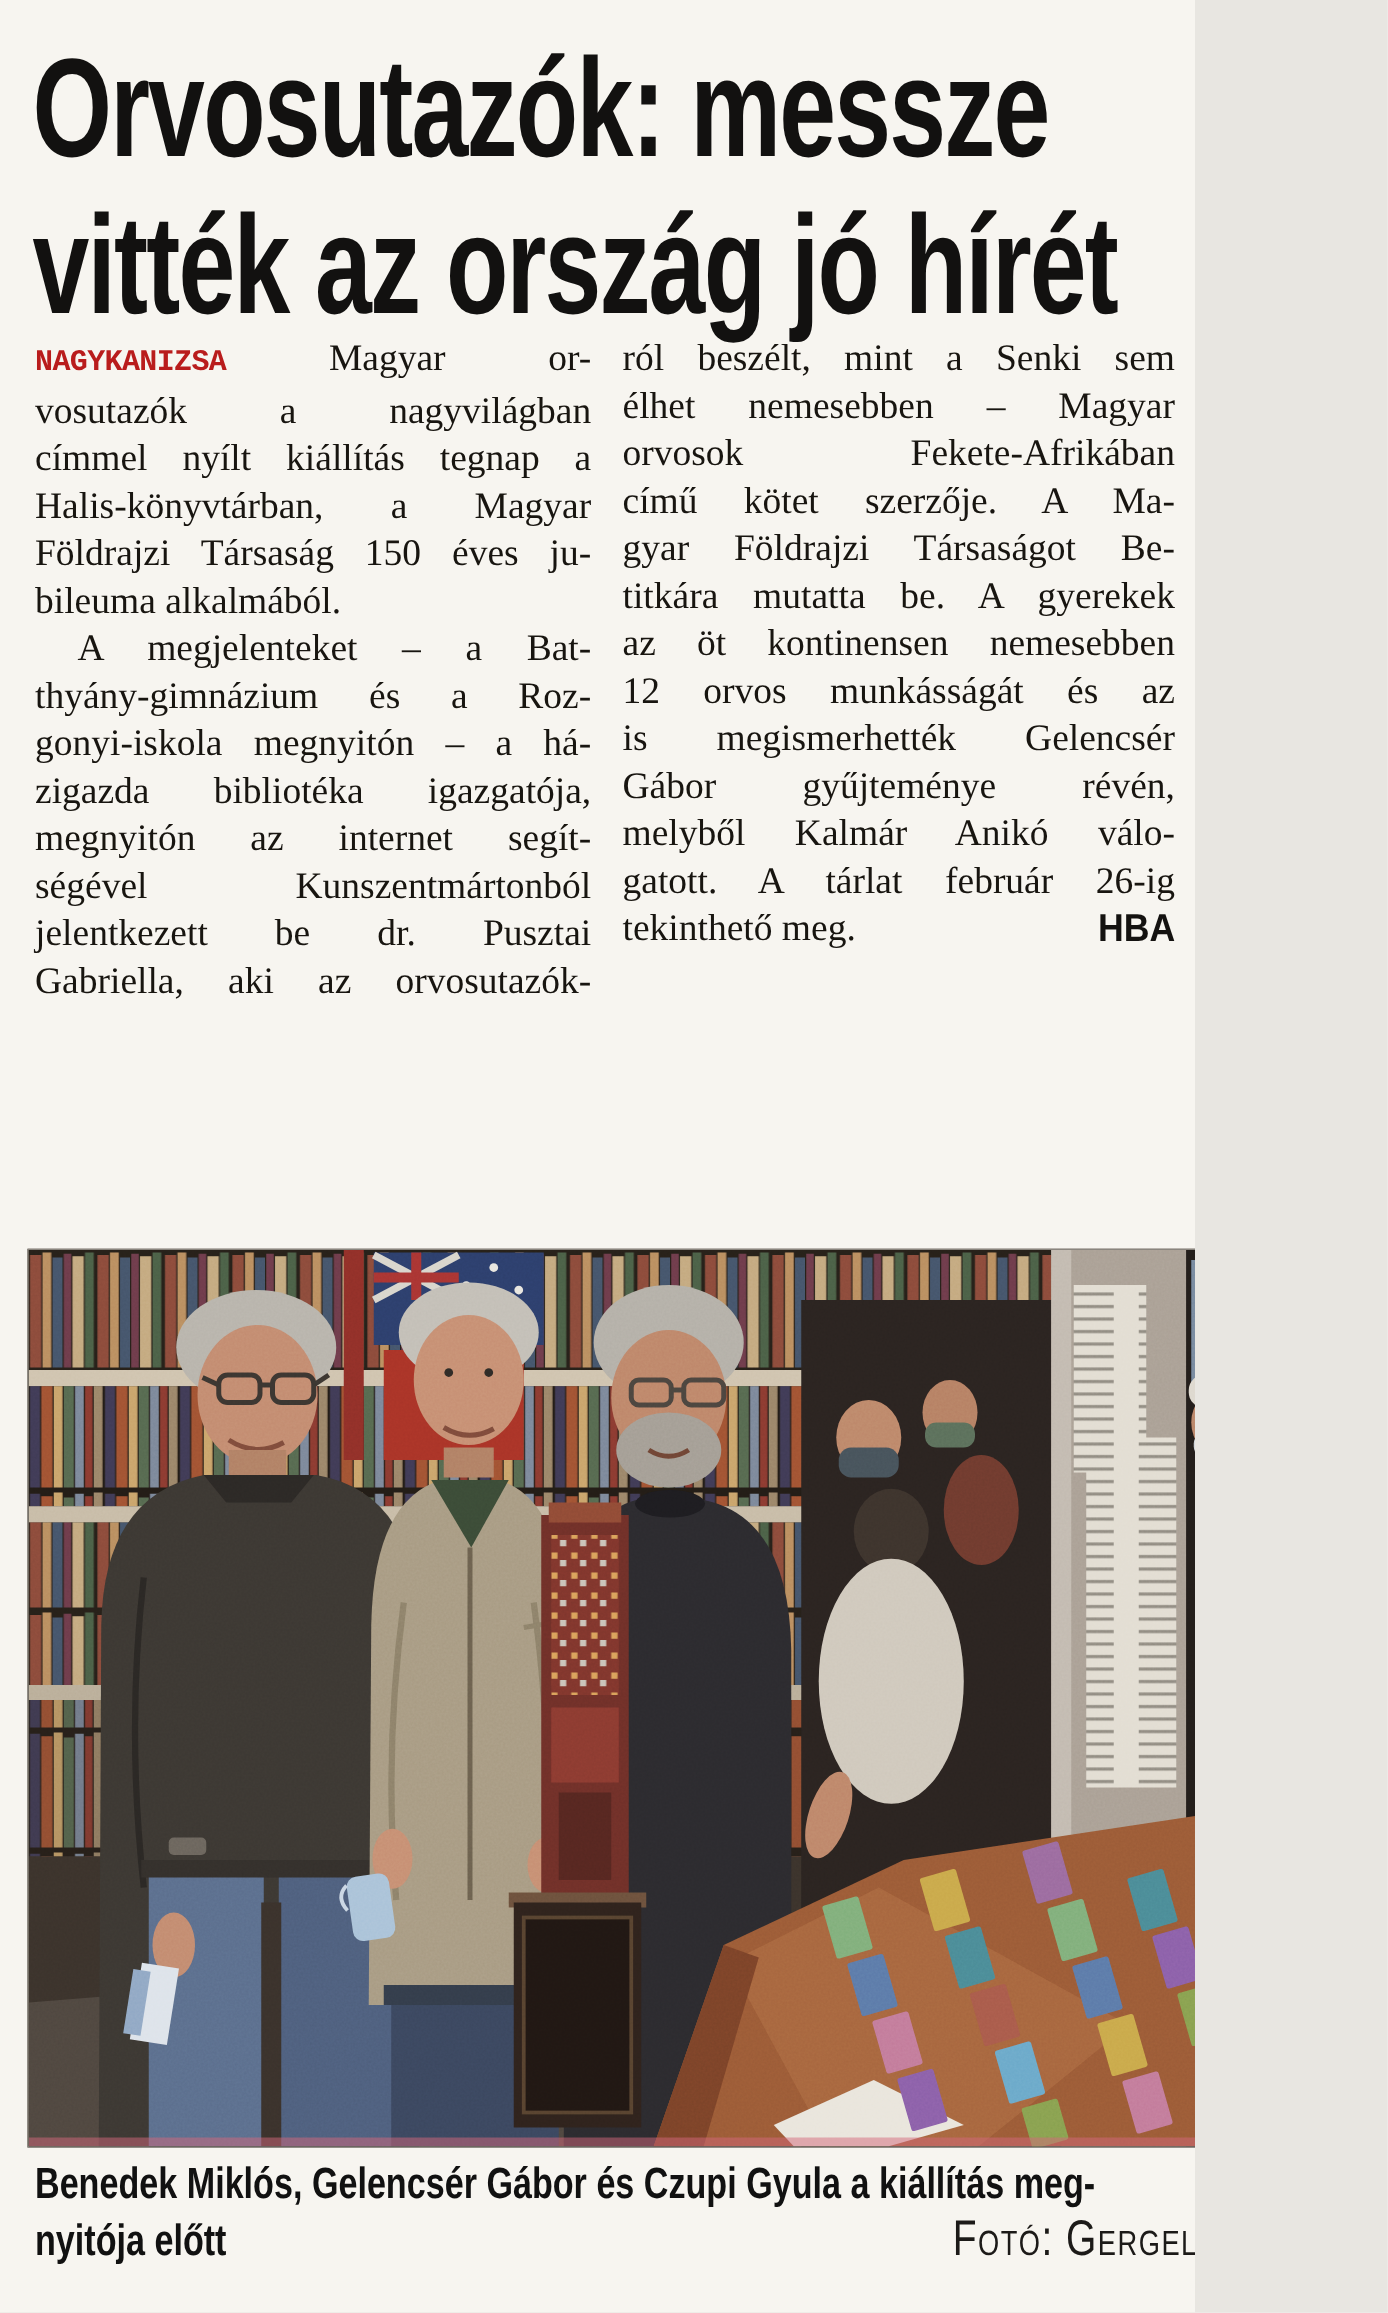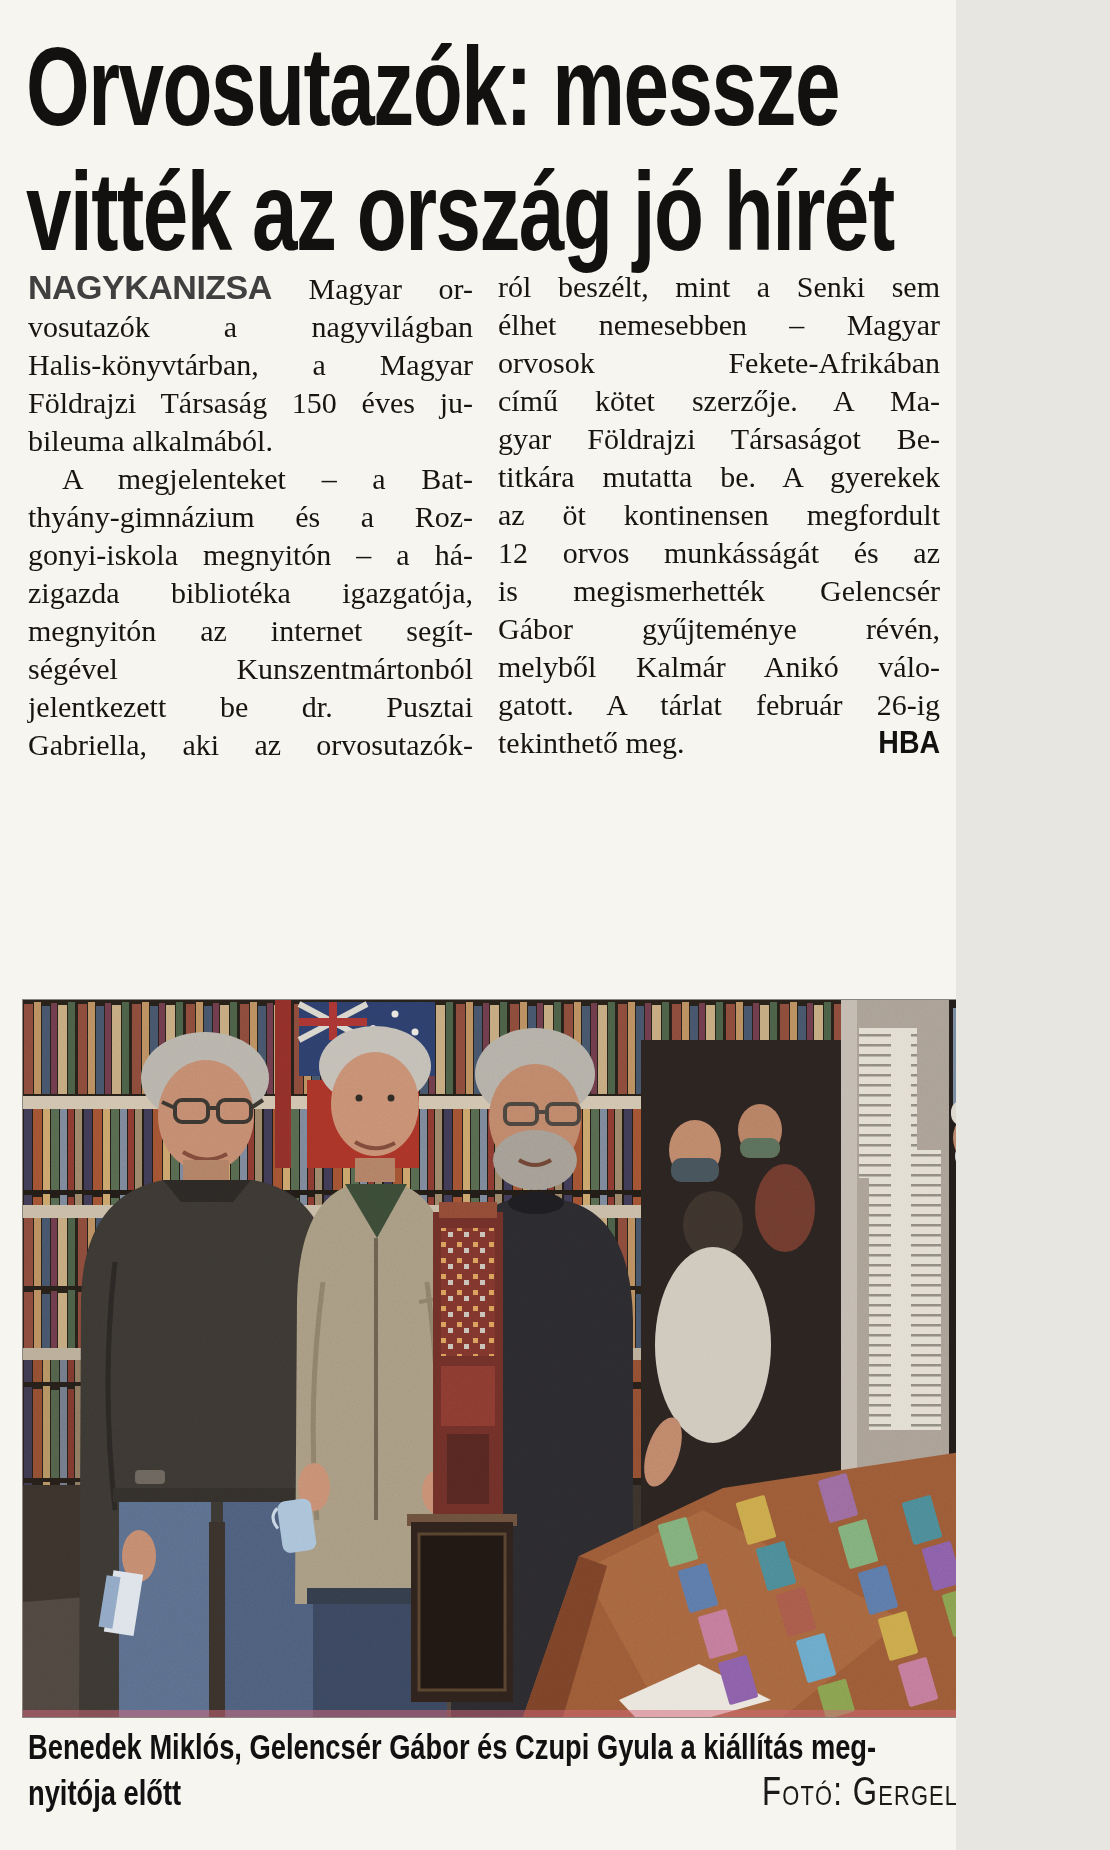--- a/index.html
+++ b/index.html
@@ -7,22 +7,22 @@
         font-family:"Liberation Serif", serif;color:#17140f;}
   .headline{position:absolute;left:26px;top:24px;width:1320px;transform:scaleX(.73);
         transform-origin:0 0;font-family:"Liberation Sans", sans-serif;font-weight:700;
         font-size:112px;line-height:125px;letter-spacing:-2px;color:#121110;}
   .bodycol{position:absolute;top:268px;font-size:30px;line-height:38px;color:#181510;}
   #col1{left:28px;width:445px;}
   #col2{left:498px;width:442px;}
   .tline{text-align:justify;text-align-last:justify;}
   .tline.nj{text-align-last:left;}
   .tline.ind{text-indent:34px;}
-  .lead{font-family:Liberation Sans, sans-serif;font-weight:700;font-size:34px;
-        letter-spacing:-.5px;color:#404040;}
+  .lead{font-family:Liberation Mono, monospace;font-weight:700;font-size:24px;
+        letter-spacing:-.5px;color:#b91c1c;}
   .endsig{float:right;font-family:"Liberation Sans", sans-serif;font-weight:700;
         font-size:31px;transform:scaleX(.92);transform-origin:100% 50%;color:#141210;}
   .vrule{position:absolute;left:1100px;top:262px;width:3px;height:1486px;background:#4d4b48;}
   .photo{position:absolute;left:22px;top:999px;width:1071px;height:717px;
         border:1px solid #8a857e;background:#3a322b;}
   .caption{position:absolute;left:28px;top:1724px;width:1360px;transform:scaleX(.78);
         transform-origin:0 0;font-family:"Liberation Sans", sans-serif;font-weight:700;
         font-size:35px;line-height:45px;color:#111;}
   .caprow{display:flex;justify-content:space-between;align-items:baseline;}
   .credit{font-weight:400;font-variant:small-caps;font-size:40px;letter-spacing:1.5px;
@@ -34,40 +34,41 @@
 <div class="page">
 
   <div class="headline">
     <div>Orvosutazók: messze</div>
     <div>vitték az ország jó hírét</div>
   </div>
 
   <div class="bodycol" id="col1">
       <div class="tline"><b class="lead">NAGYKANIZSA</b> Magyar or-</div>
       <div class="tline">vosutazók a nagyvilágban</div>
+      <div class="tline">címmel nyílt kiállítás tegnap a</div>
       <div class="tline">Halis-könyvtárban, a Magyar</div>
       <div class="tline">Földrajzi Társaság 150 éves ju-</div>
       <div class="tline nj">bileuma alkalmából.</div>
       <div class="tline ind">A megjelenteket – a Bat-</div>
       <div class="tline">thyány-gimnázium és a Roz-</div>
       <div class="tline">gonyi-iskola megnyitón – a há-</div>
       <div class="tline">zigazda bibliotéka igazgatója,</div>
       <div class="tline">megnyitón az internet segít-</div>
       <div class="tline">ségével Kunszentmártonból</div>
       <div class="tline">jelentkezett be dr. Pusztai</div>
       <div class="tline">Gabriella, aki az orvosutazók-</div>
     </div>
   <div class="bodycol" id="col2">
       <div class="tline">ról beszélt, mint a Senki sem</div>
       <div class="tline">élhet nemesebben – Magyar</div>
       <div class="tline">orvosok Fekete-Afrikában</div>
       <div class="tline">című kötet szerzője. A Ma-</div>
       <div class="tline">gyar Földrajzi Társaságot Be-</div>
       <div class="tline">titkára mutatta be. A gyerekek</div>
-      <div class="tline">az öt kontinensen megfordult</div>
+      <div class="tline">az öt kontinensen nemesebben</div>
       <div class="tline">12 orvos munkásságát és az</div>
       <div class="tline">is megismerhették Gelencsér</div>
       <div class="tline">Gábor gyűjteménye révén,</div>
       <div class="tline">melyből Kalmár Anikó válo-</div>
       <div class="tline">gatott. A tárlat február 26-ig</div>
       <div class="tline nj"><span class="endsig">HBA</span>tekinthető meg.</div>
     </div>
 
   <div class="vrule"></div>
 

